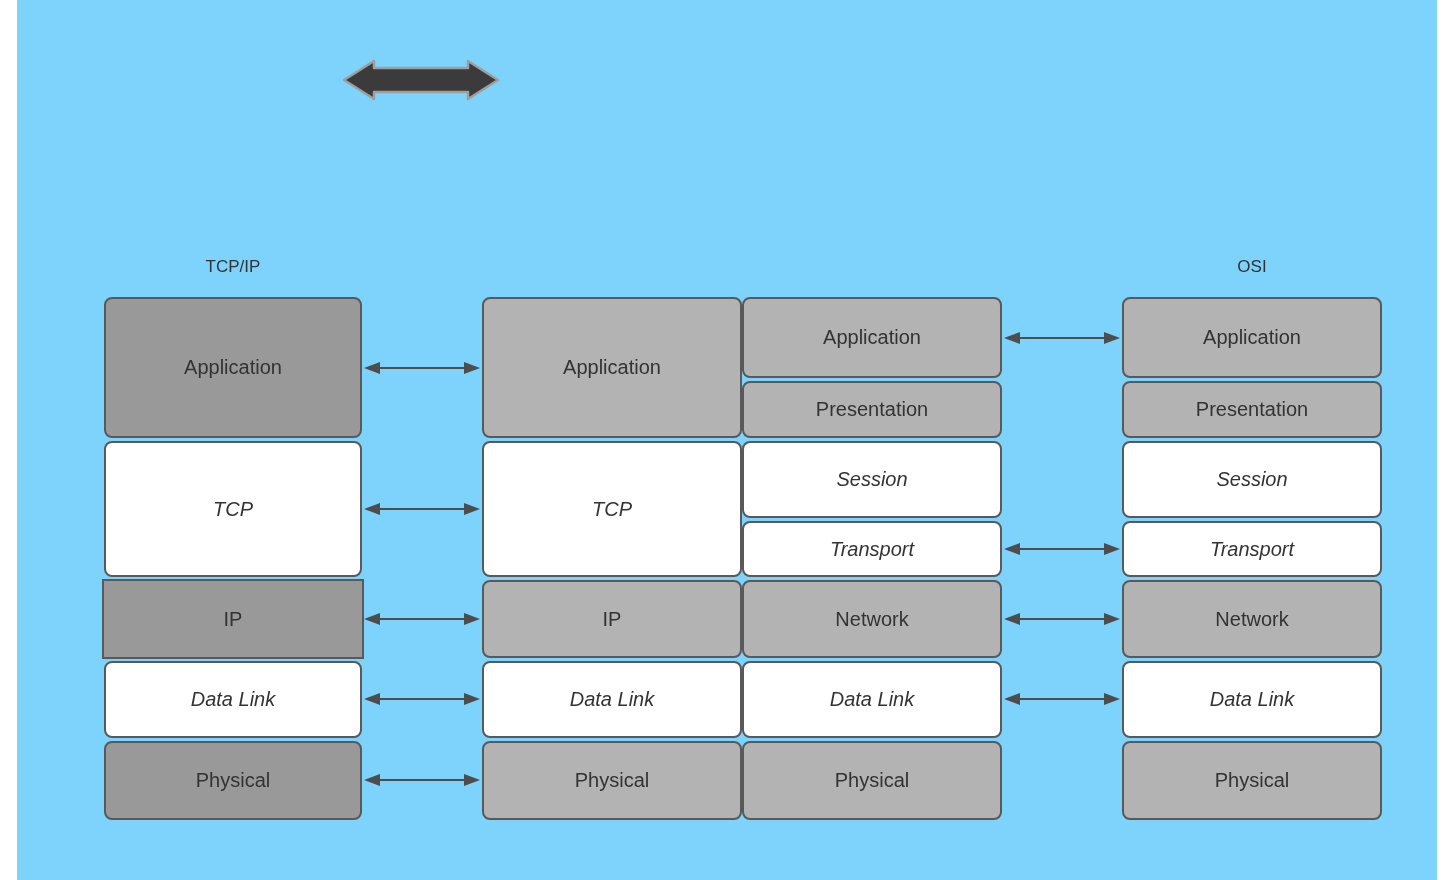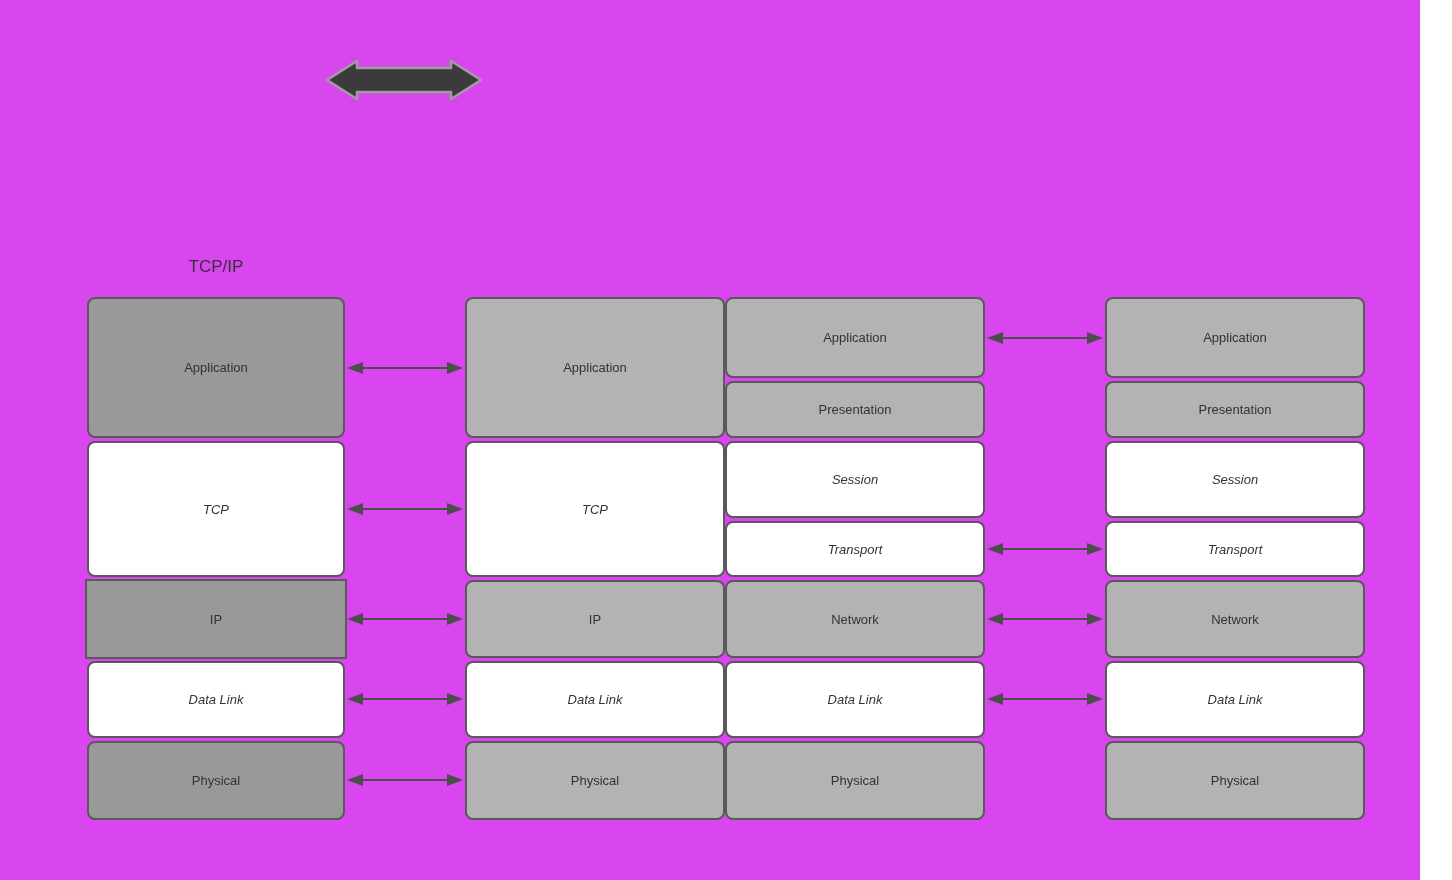--- a/index.html
+++ b/index.html
@@ -4,23 +4,24 @@
 <style>
   html, body {
     margin: 0;
     padding: 0;
     background: #ffffff;
   }
   .canvas {
     position: relative;
     width: 1420px;
     height: 880px;
-    background: #d946ef;
+    background: #7dd3fc;
     font-family: "Liberation Sans", sans-serif;
     overflow: hidden;
+    margin-left: 17px;
   }
   .col-header {
     position: absolute;
     top: 256px;
     height: 22px;
     line-height: 22px;
     text-align: center;
     font-size: 17px;
     color: #333333;
   }
@@ -29,21 +30,21 @@
   .hdr-osi     { left: 1105px; width: 260px; }
 
   .box {
     position: absolute;
     box-sizing: border-box;
     border: 2px solid #595959;
     border-radius: 8px;
     display: flex;
     align-items: center;
     justify-content: center;
-    font-size: 13px;
+    font-size: 20px;
     color: #333333;
     text-align: center;
   }
   .shade-dark  { background: #999999; }
   .shade-light { background: #b3b3b3; }
   .shade-white { background: #ffffff; font-style: italic; }
   .square { border-radius: 0; }
 
   
   .tcpip-app  { left: 87px; width: 258px; top: 297px; height: 141px; }
@@ -92,20 +93,21 @@
 </head>
 <body>
 
 <div class="canvas">
 
   <svg class="big-arrow-svg" viewBox="0 0 158 44">
     <path d="M2,22 L32,3 L32,10 L126,10 L126,3 L156,22 L126,41 L126,34 L32,34 L32,41 Z" fill="#3b3b3b" stroke="#9e9e9e" stroke-width="2.5" stroke-linejoin="round"></path>
   </svg>
 
   <div class="col-header hdr-tcpip">TCP/IP</div>
+  <div class="col-header hdr-osi">OSI</div>
 
   <div class="box shade-dark tcpip-app">
     <span>Application</span>
   </div>
   <div class="box shade-white tcpip-tcp">
     <span>TCP</span>
   </div>
   <div class="box shade-dark square tcpip-ip">
     <span>IP</span>
   </div>

